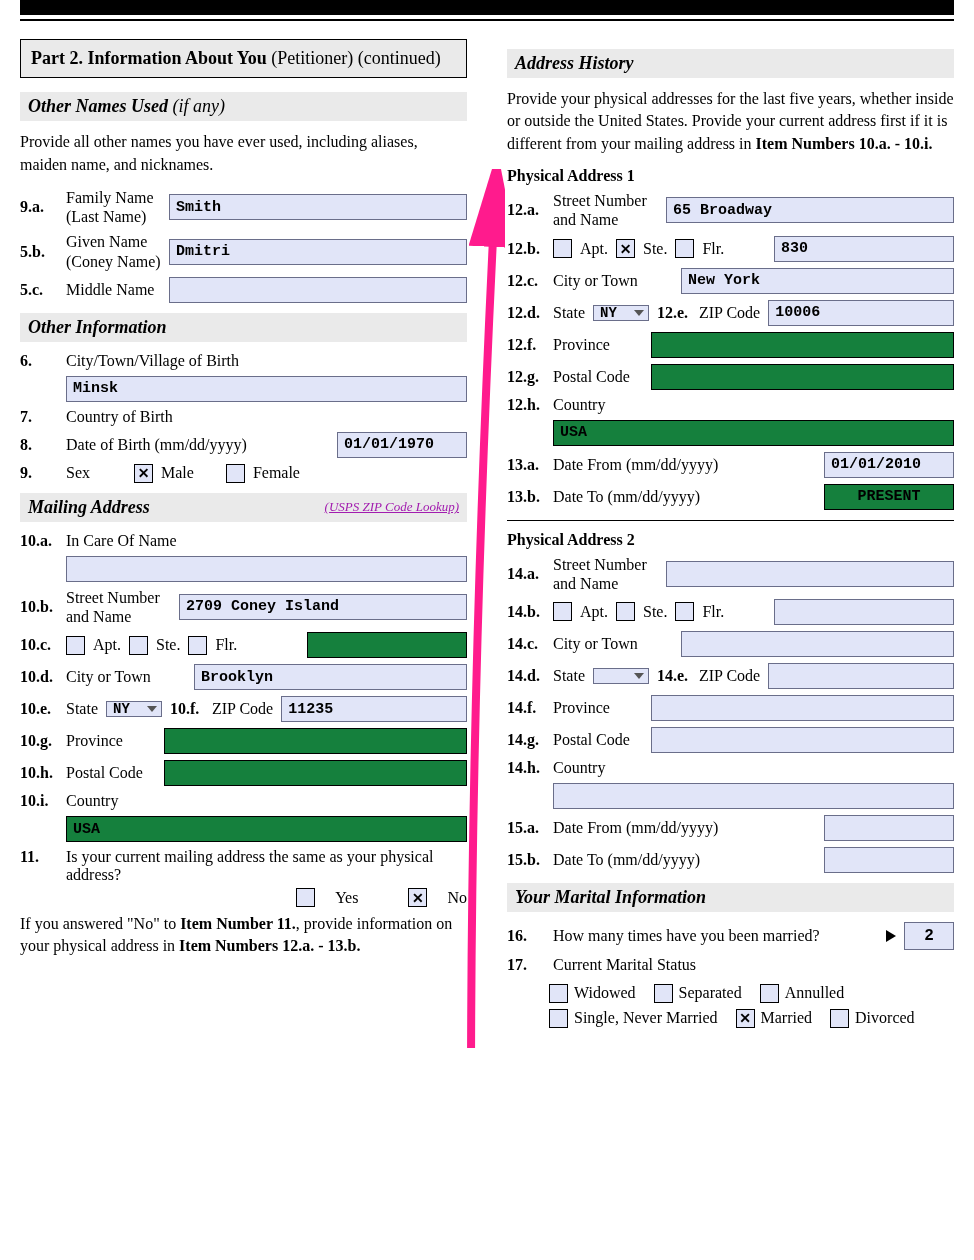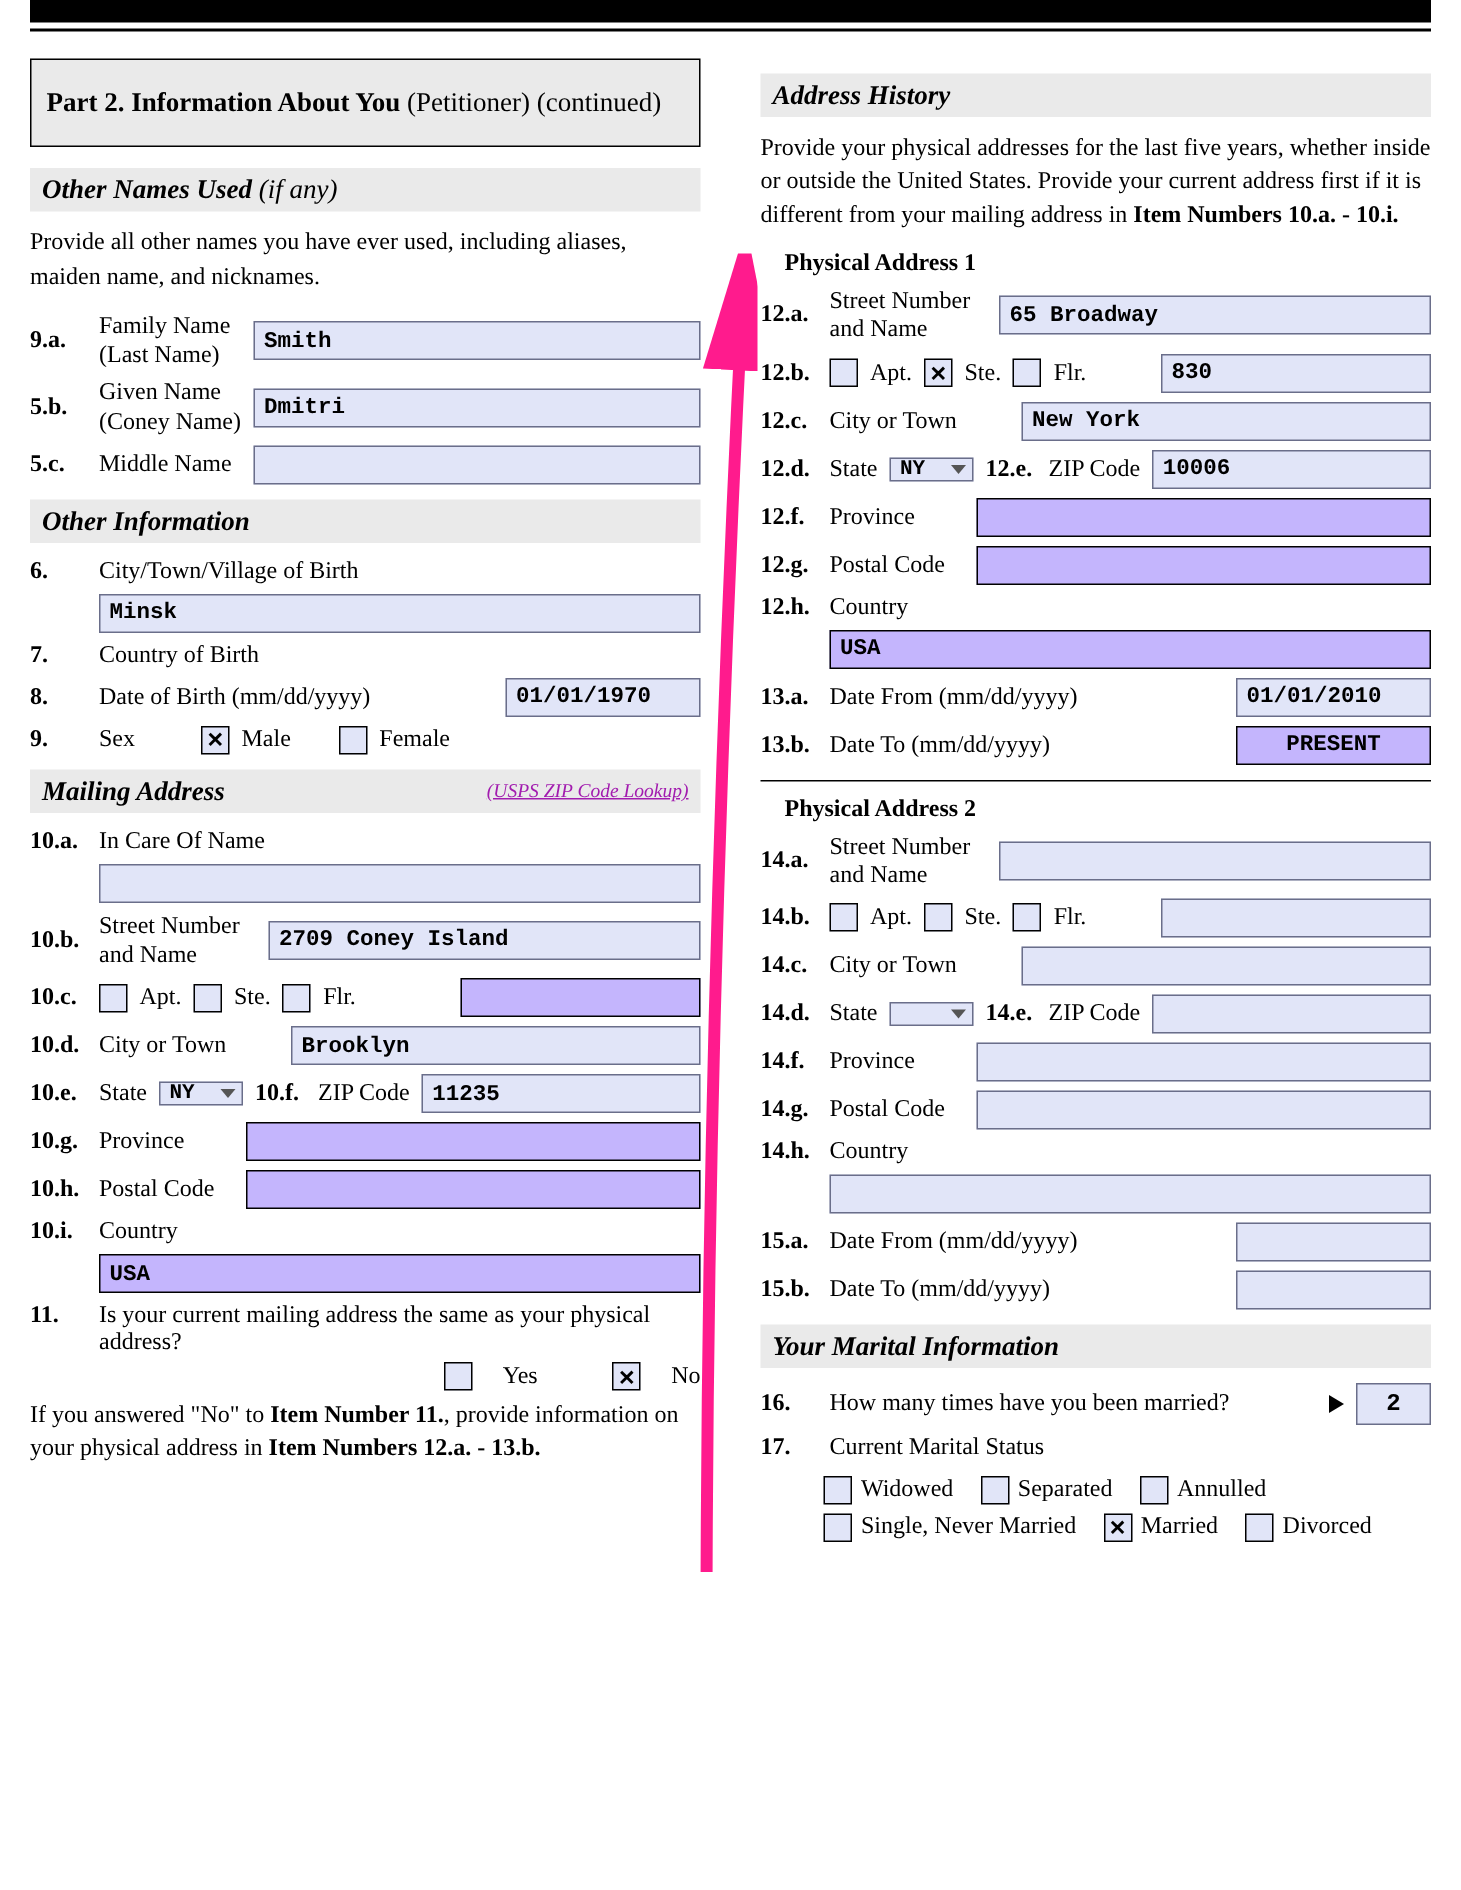--- a/index.html
+++ b/index.html
@@ -31,21 +31,21 @@
     gap: 40px;
     position: relative;
   }
   .col {
     flex: 1;
     min-width: 0;
   }
   .part-header {
     border: 1px solid #000;
     background: #eaeaea;
-    padding: 16px 10px;
+    padding: 6px 10px;
     font-size: 18px;
     line-height: 1.4;
     margin-bottom: 14px;
   }
   .section-header {
     background: #eaeaea;
     padding: 4px 8px;
     font-size: 18px;
     font-style: italic;
     font-weight: bold;
@@ -86,21 +86,21 @@
     font-family: "Courier New", monospace;
     font-size: 15px;
     font-weight: bold;
     display: flex;
     align-items: center;
     box-sizing: border-box;
     flex: 1;
     min-width: 0;
   }
   .field.white {
-    background: #c4b5fd;
+    background: #15803d;
     border: 1px solid #000;
   }
   .field.small { width: 130px; flex: none; }
   .cb {
     width: 17px;
     height: 17px;
     border: 1px solid #000;
     background: #e1e5f8;
     display: inline-flex;
     align-items: center;
@@ -139,21 +139,21 @@
     flex-wrap: wrap;
     margin-left: 42px;
   }
   .opt {
     display: flex;
     align-items: center;
     gap: 6px;
   }
   .sub-heading {
     font-weight: bold;
-    margin: 10px 0 4px 16px;
+    margin: 10px 0 4px 0;
   }
   .hr {
     border-top: 1px solid #000;
     margin: 10px 0;
   }
   .arrow-annot {
     position: absolute;
     left: 445px;
     top: 130px;
     width: 40px;

